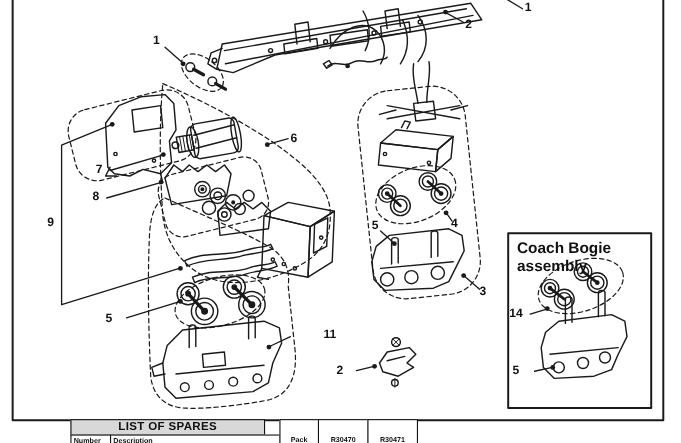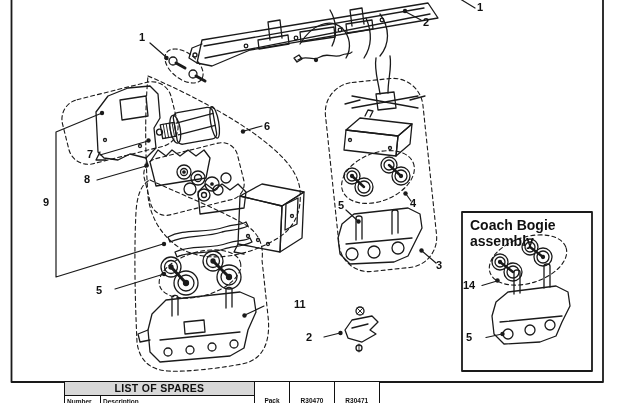--- a/index.html
+++ b/index.html
@@ -270,21 +270,21 @@
 <div class="callout" style="left:410px;top:197px;">4</div>
 <div class="callout" style="left:338px;top:199px;">5</div>
 <div class="callout" style="left:436px;top:259px;">3</div>
 <div class="callout" style="left:306px;top:331px;">2</div>
 <div class="callout" style="left:463px;top:279px;text-align:center;">14</div>
 <div class="callout" style="left:466px;top:331px;">5</div>
 
 <div class="inset-title">Coach Bogie assembly</div>
 
 <div>
-  <div class="tbl-cell tbl-head" style="left:64px;top:381px;width:191px;height:15px;">LIST OF SPARES</div>
+  <div class="tbl-cell tbl-head" style="left:64px;top:381px;width:177px;height:15px;">LIST OF SPARES</div>
   <div class="tbl-cell tbl-small" style="left:64px;top:394.5px;width:37px;height:12px;">Number</div>
   <div class="tbl-cell tbl-small" style="left:100px;top:394.5px;width:155px;height:12px;">Description</div>
   <div class="tbl-cell tbl-small tbl-center" style="left:253.5px;top:381px;width:37px;height:25px;">Pack</div>
   <div class="tbl-cell tbl-small tbl-center" style="left:289px;top:381px;width:46px;height:25px;">R30470</div>
   <div class="tbl-cell tbl-small tbl-center" style="left:333.5px;top:381px;width:46.5px;height:25px;">R30471</div>
 </div>
 
 </div>
 
 </body></html>

